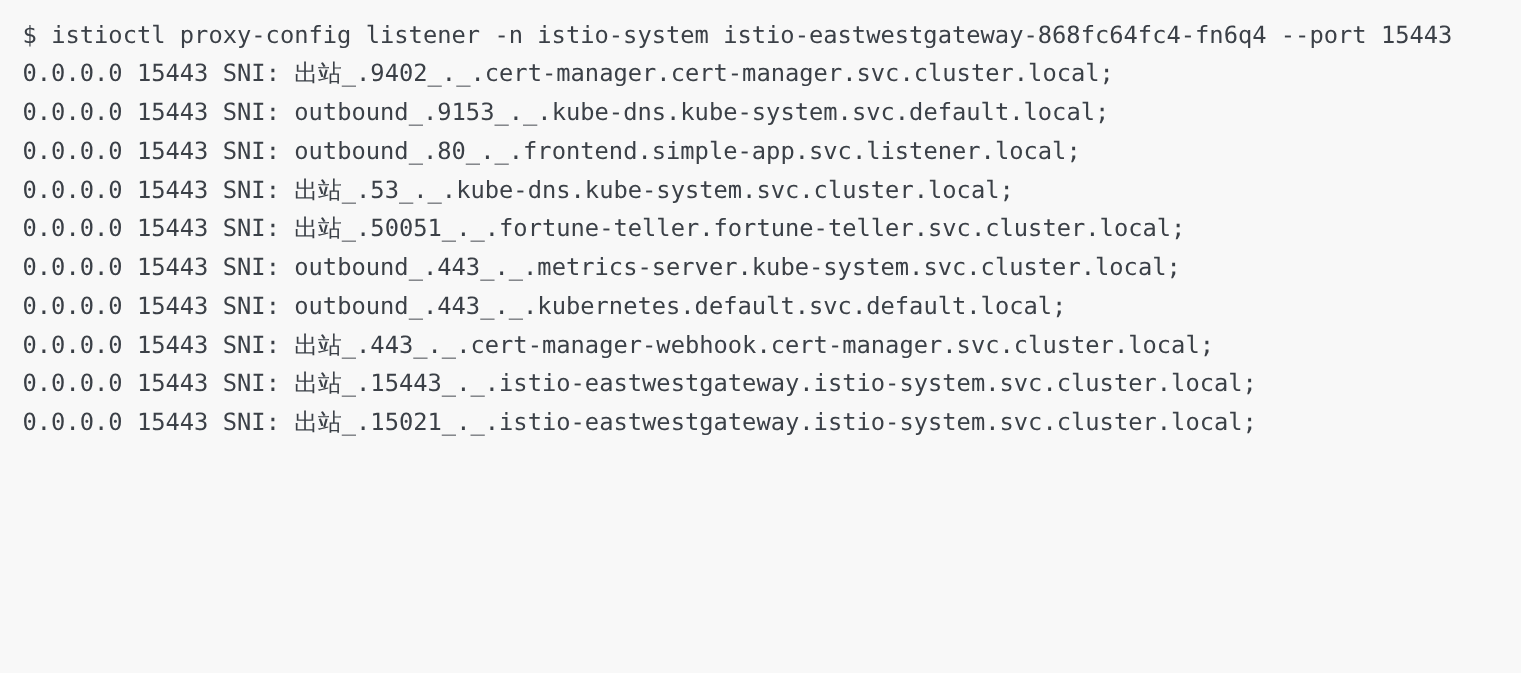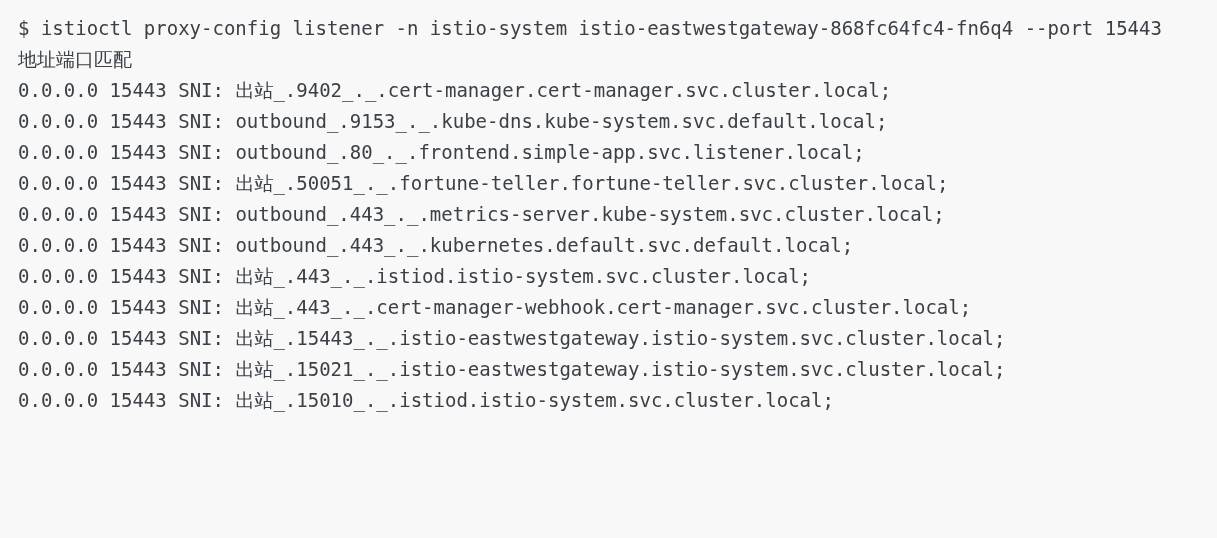--- a/index.html
+++ b/index.html
@@ -30,43 +30,41 @@
     color: #3b4047;
   }
 </style>
 </head>
 <body>
 
 <div class="terminal">
 
   <div class="line command-line"><span class="prompt">$</span> <span>istioctl proxy-config listener -n istio-system istio-eastwestgateway-868fc64fc4-fn6q4 --port 15443</span></div>
 
-  <div class="line header-line">地址端口匹配</div>
 
   <div>
 
       <div class="line listener-row"><span class="addr">0.0.0.0</span> <span class="port">15443</span> <span class="sni-label">SNI:</span> <span class="sni">出站_.9402_._.cert-manager.cert-manager.svc.cluster.local</span><span class="term">;</span></div>
 
       <div class="line listener-row"><span class="addr">0.0.0.0</span> <span class="port">15443</span> <span class="sni-label">SNI:</span> <span class="sni">outbound_.9153_._.kube-dns.kube-system.svc.default.local</span><span class="term">;</span></div>
 
       <div class="line listener-row"><span class="addr">0.0.0.0</span> <span class="port">15443</span> <span class="sni-label">SNI:</span> <span class="sni">outbound_.80_._.frontend.simple-app.svc.listener.local</span><span class="term">;</span></div>
 
+      <div class="line listener-row"><span class="addr">0.0.0.0</span> <span class="port">15443</span> <span class="sni-label">SNI:</span> <span class="sni">出站_.53_._.kube-dns.kube-system.svc.cluster.local</span><span class="term">;</span></div>
 
       <div class="line listener-row"><span class="addr">0.0.0.0</span> <span class="port">15443</span> <span class="sni-label">SNI:</span> <span class="sni">出站_.50051_._.fortune-teller.fortune-teller.svc.cluster.local</span><span class="term">;</span></div>
 
       <div class="line listener-row"><span class="addr">0.0.0.0</span> <span class="port">15443</span> <span class="sni-label">SNI:</span> <span class="sni">outbound_.443_._.metrics-server.kube-system.svc.cluster.local</span><span class="term">;</span></div>
 
       <div class="line listener-row"><span class="addr">0.0.0.0</span> <span class="port">15443</span> <span class="sni-label">SNI:</span> <span class="sni">outbound_.443_._.kubernetes.default.svc.default.local</span><span class="term">;</span></div>
 
-      <div class="line listener-row"><span class="addr">0.0.0.0</span> <span class="port">15443</span> <span class="sni-label">SNI:</span> <span class="sni">出站_.443_._.istiod.istio-system.svc.cluster.local</span><span class="term">;</span></div>
 
       <div class="line listener-row"><span class="addr">0.0.0.0</span> <span class="port">15443</span> <span class="sni-label">SNI:</span> <span class="sni">出站_.443_._.cert-manager-webhook.cert-manager.svc.cluster.local</span><span class="term">;</span></div>
 
       <div class="line listener-row"><span class="addr">0.0.0.0</span> <span class="port">15443</span> <span class="sni-label">SNI:</span> <span class="sni">出站_.15443_._.istio-eastwestgateway.istio-system.svc.cluster.local</span><span class="term">;</span></div>
 
       <div class="line listener-row"><span class="addr">0.0.0.0</span> <span class="port">15443</span> <span class="sni-label">SNI:</span> <span class="sni">出站_.15021_._.istio-eastwestgateway.istio-system.svc.cluster.local</span><span class="term">;</span></div>
 
 
 
-      <div class="line listener-row"><span class="addr">0.0.0.0</span> <span class="port">15443</span> <span class="sni-label">SNI:</span> <span class="sni">出站_.15010_._.istiod.istio-system.svc.cluster.local</span><span class="term">;</span></div>
     </div>
 
 </div>
 
 </body></html>

